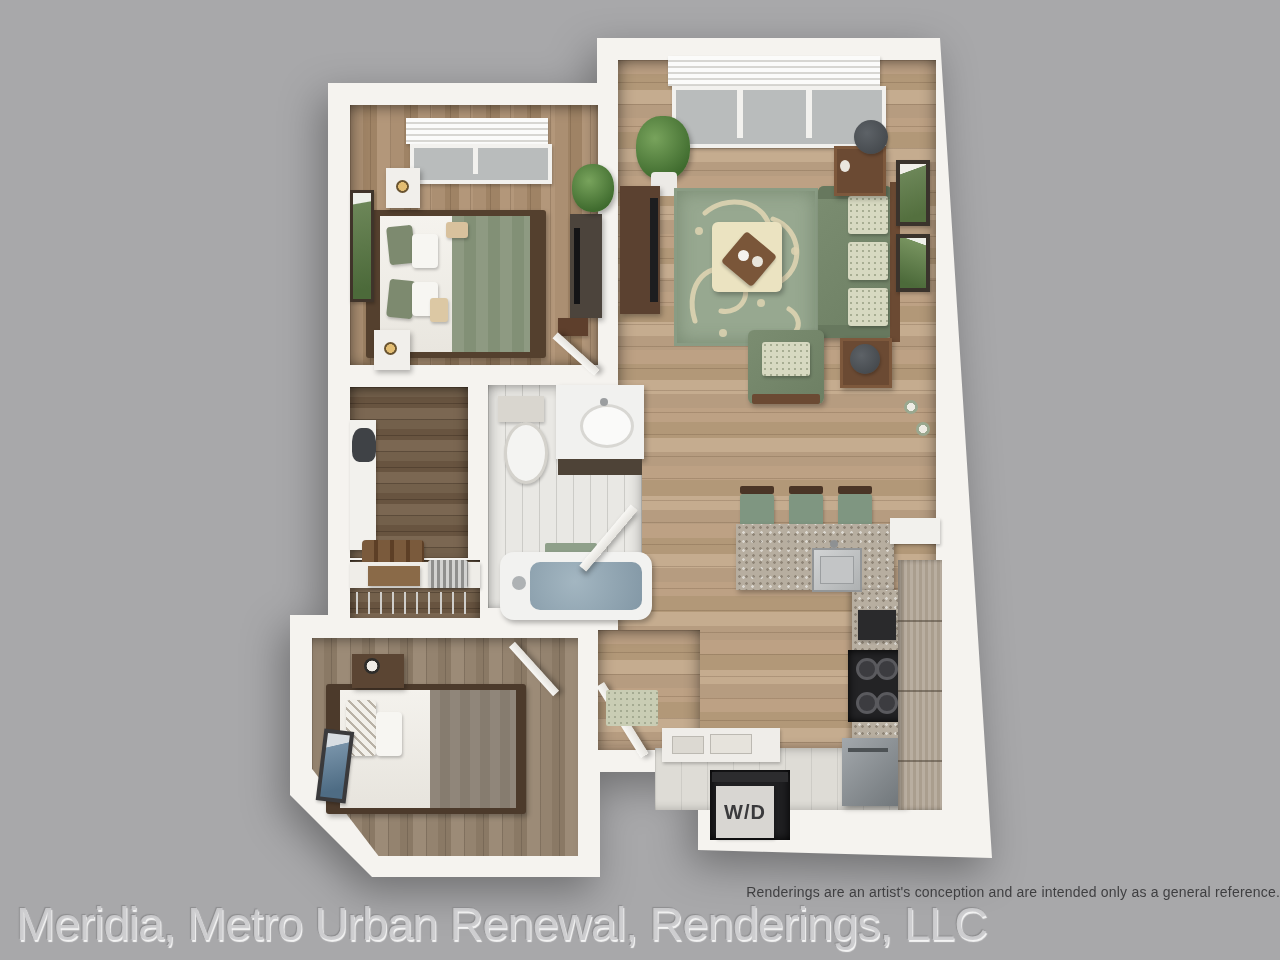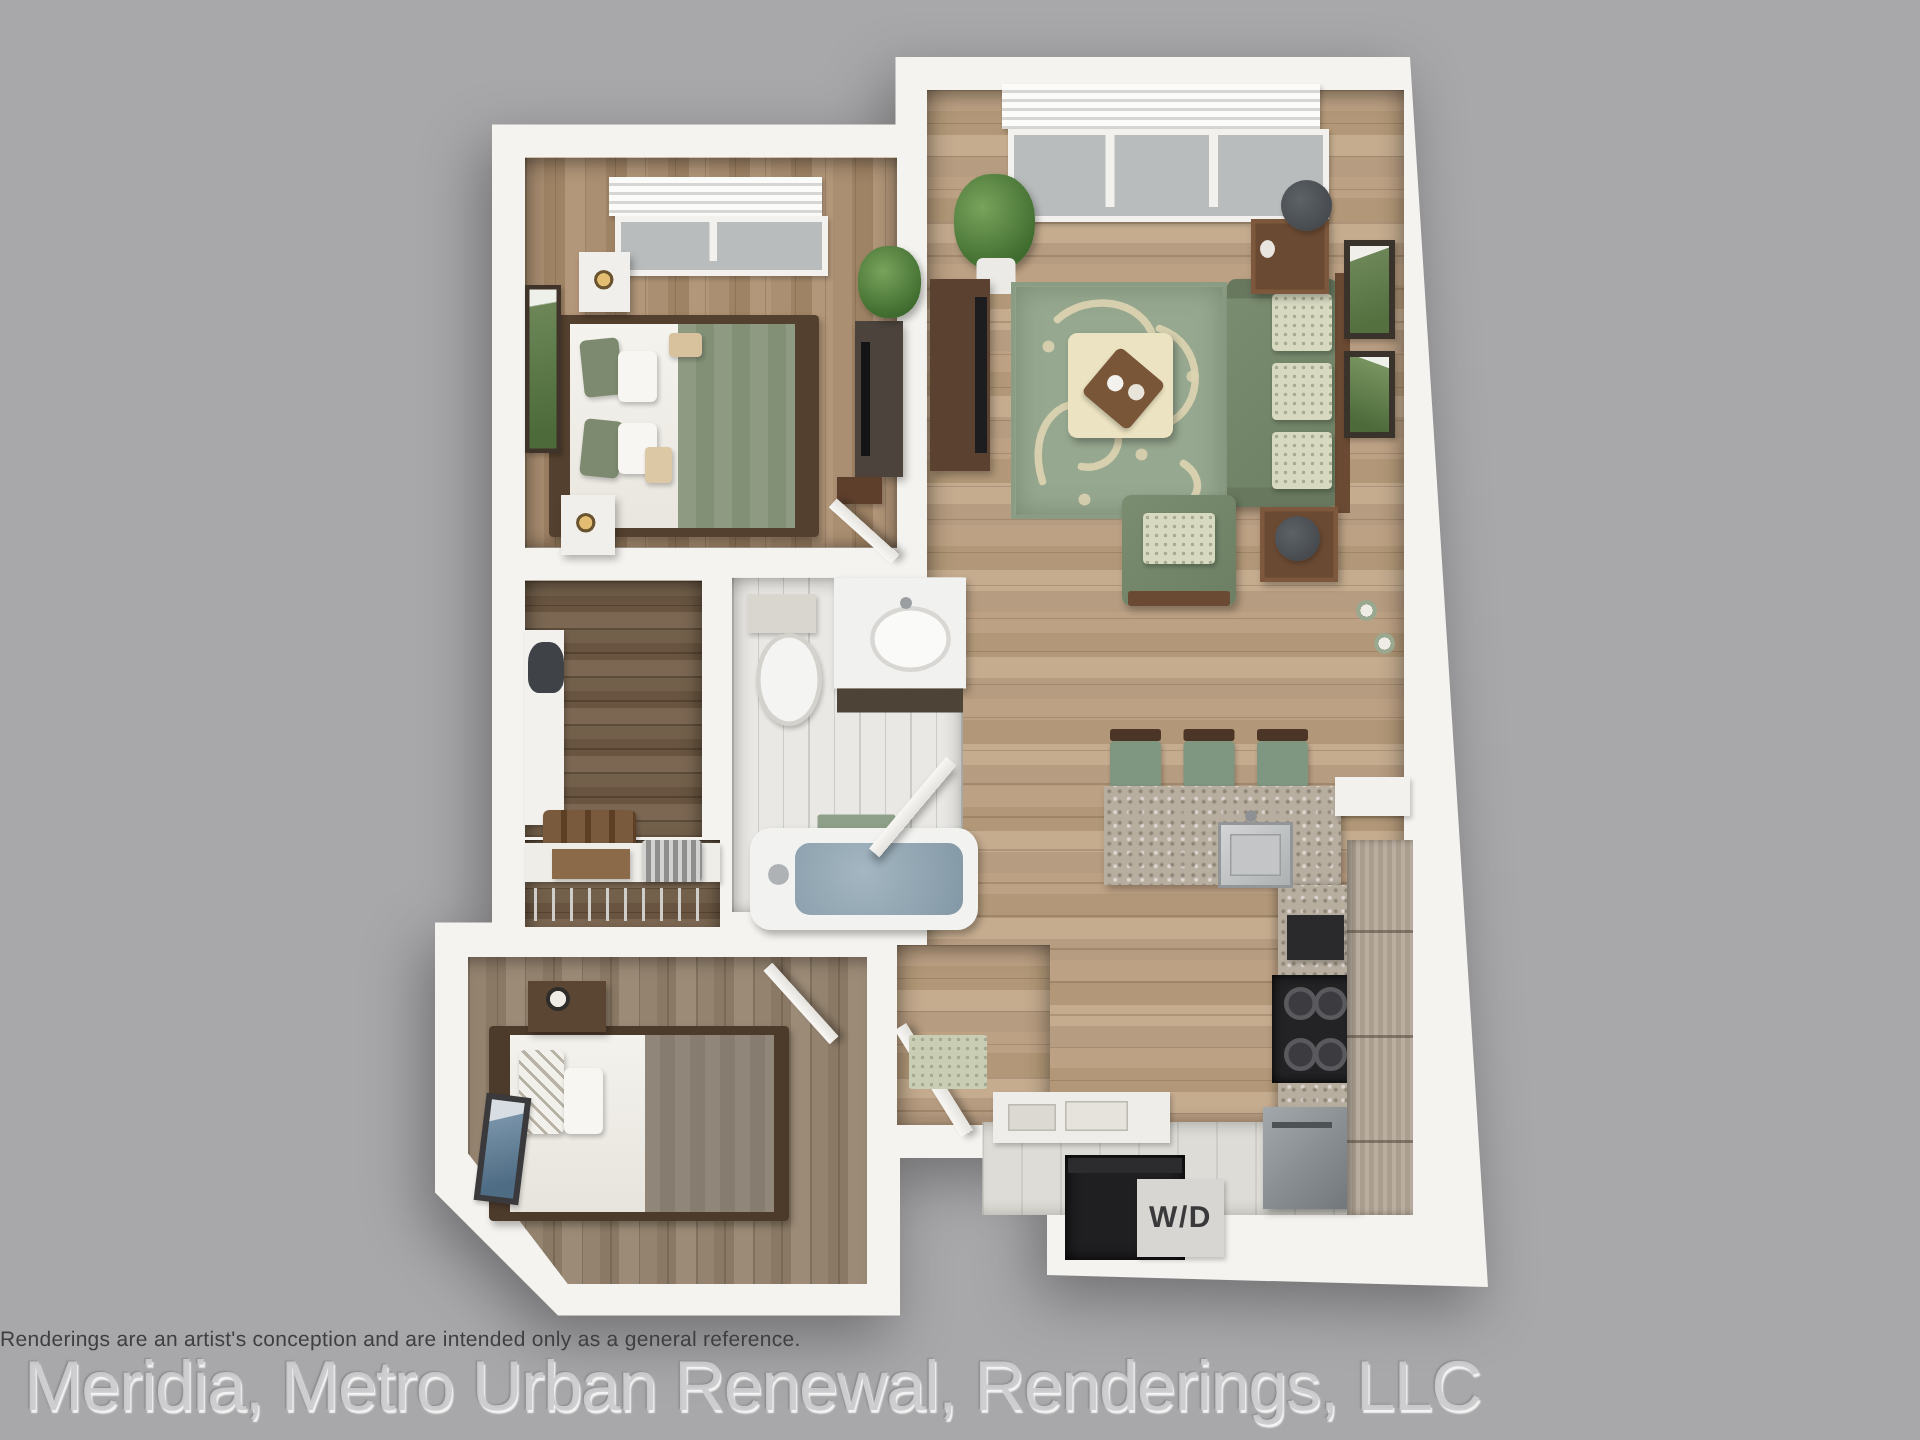--- a/index.html
+++ b/index.html
@@ -39,21 +39,21 @@
     background-size:7px 7px,9px 9px;background-position:0 0,3px 4px;}
   .greenfab{background:linear-gradient(135deg,#7b8d71,#6d7f63);}
   .cushion{background:
     radial-gradient(rgba(120,130,100,.5) 1px, transparent 1.4px),#d7d9c1;background-size:6px 6px;border-radius:3px;}
   .wood-cab{background:
     repeating-linear-gradient(90deg,#b9aea0 0 3px,#aa9e8e 3px 6px);}
   .blinds{background:repeating-linear-gradient(180deg,#fbfbfa 0 4px,#d7d6d2 4px 6px);border:2px solid #edecе8;}
   .glass{background:#b9bcbc;border:4px solid #f2f1ee;}
   .doorleaf{background:linear-gradient(90deg,#f8f7f4,#e4e2dd);box-shadow:3px 3px 5px rgba(0,0,0,.3);}
   .txt{white-space:nowrap;}
-  .disclaimer{left:0;right:0;text-align:left;color:#3f3f41;font-size:14px;letter-spacing:.2px;}
+  .disclaimer{left:0;right:0;text-align:right;color:#3f3f41;font-size:14px;letter-spacing:.2px;}
   .watermark{left:16px;top:896px;font-size:47px;letter-spacing:-1px;color:rgba(203,203,205,.95);
     text-shadow:1px 2px 1px #f4f4f4,-1px -1px 1px #8d8d8f;}
   .wd-label{width:100%;height:100%;display:flex;align-items:center;justify-content:center;
     font-size:20px;font-weight:bold;color:#3a3a3c;letter-spacing:1px;}
 </style>
 </head>
 <body>
 
 <div class="stage">
 
@@ -223,20 +223,20 @@
 
   <div class="a doorleaf" style="left:618px;top:678px;width:9px;height:84px;transform:rotate(-32deg);"></div>
   <div class="a" style="left:606px;top:690px;width:52px;height:36px;background:radial-gradient(rgba(110,120,95,.4) 1px,transparent 1.4px),#c9cdb4;background-size:6px 6px;border-radius:2px;"></div>
   <div class="a ss" style="left:662px;top:728px;width:118px;height:34px;background:#efede9;">
     <div style="position:absolute;left:10px;top:8px;width:30px;height:16px;background:#dcd9d2;border:1px solid #bcb9b2;"></div>
     <div style="position:absolute;left:48px;top:6px;width:40px;height:18px;background:#e6e3dc;border:1px solid #bcb9b2;"></div>
   </div>
 
   <div class="a" style="left:710px;top:770px;width:80px;height:70px;background:#1f1f21;box-shadow:inset 0 0 10px #000;"></div>
   <div class="a" style="left:712px;top:772px;width:76px;height:10px;background:#2c2c2e;"></div>
-  <div class="a ss" style="left:716px;top:786px;width:58px;height:52px;background:#d8d6d2;margin-left:42px;">
+  <div class="a ss" style="left:716px;top:786px;width:58px;height:52px;background:#d8d6d2;">
     <div class="wd-label">W/D</div>
   </div>
 
   <div class="a txt disclaimer" style="top:884px;">Renderings are an artist's conception and are intended only as a general reference.</div>
   <div class="a txt watermark">Meridia, Metro Urban Renewal, Renderings, LLC</div>
 
 </div>
 
 </body></html>

